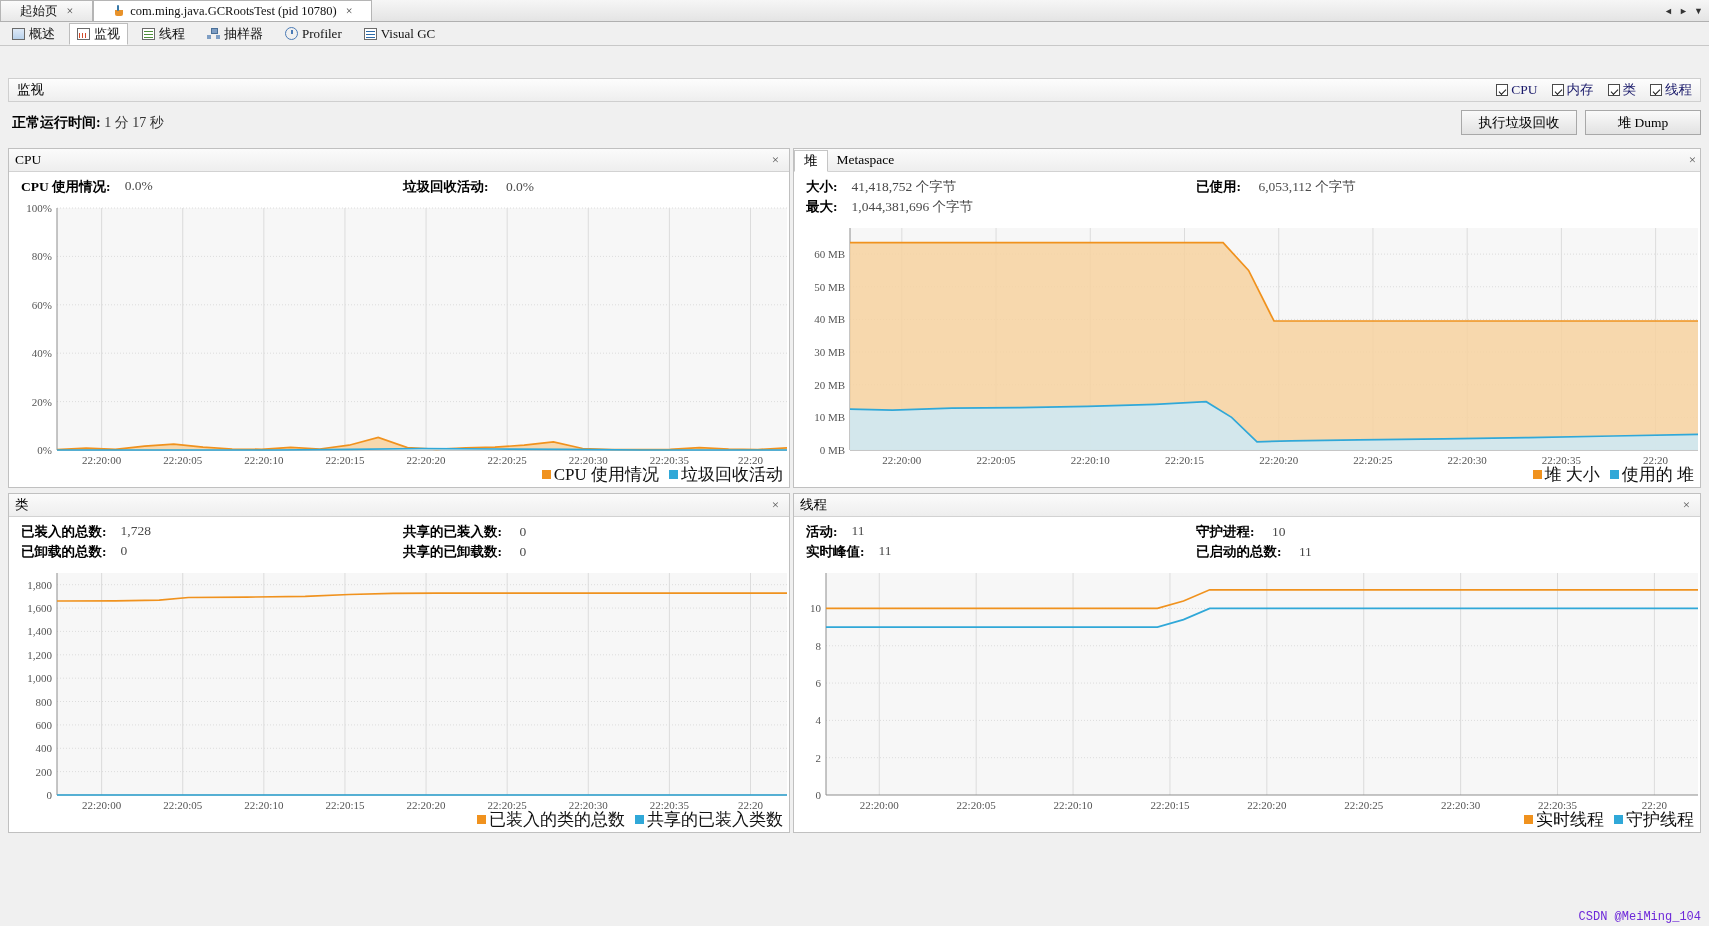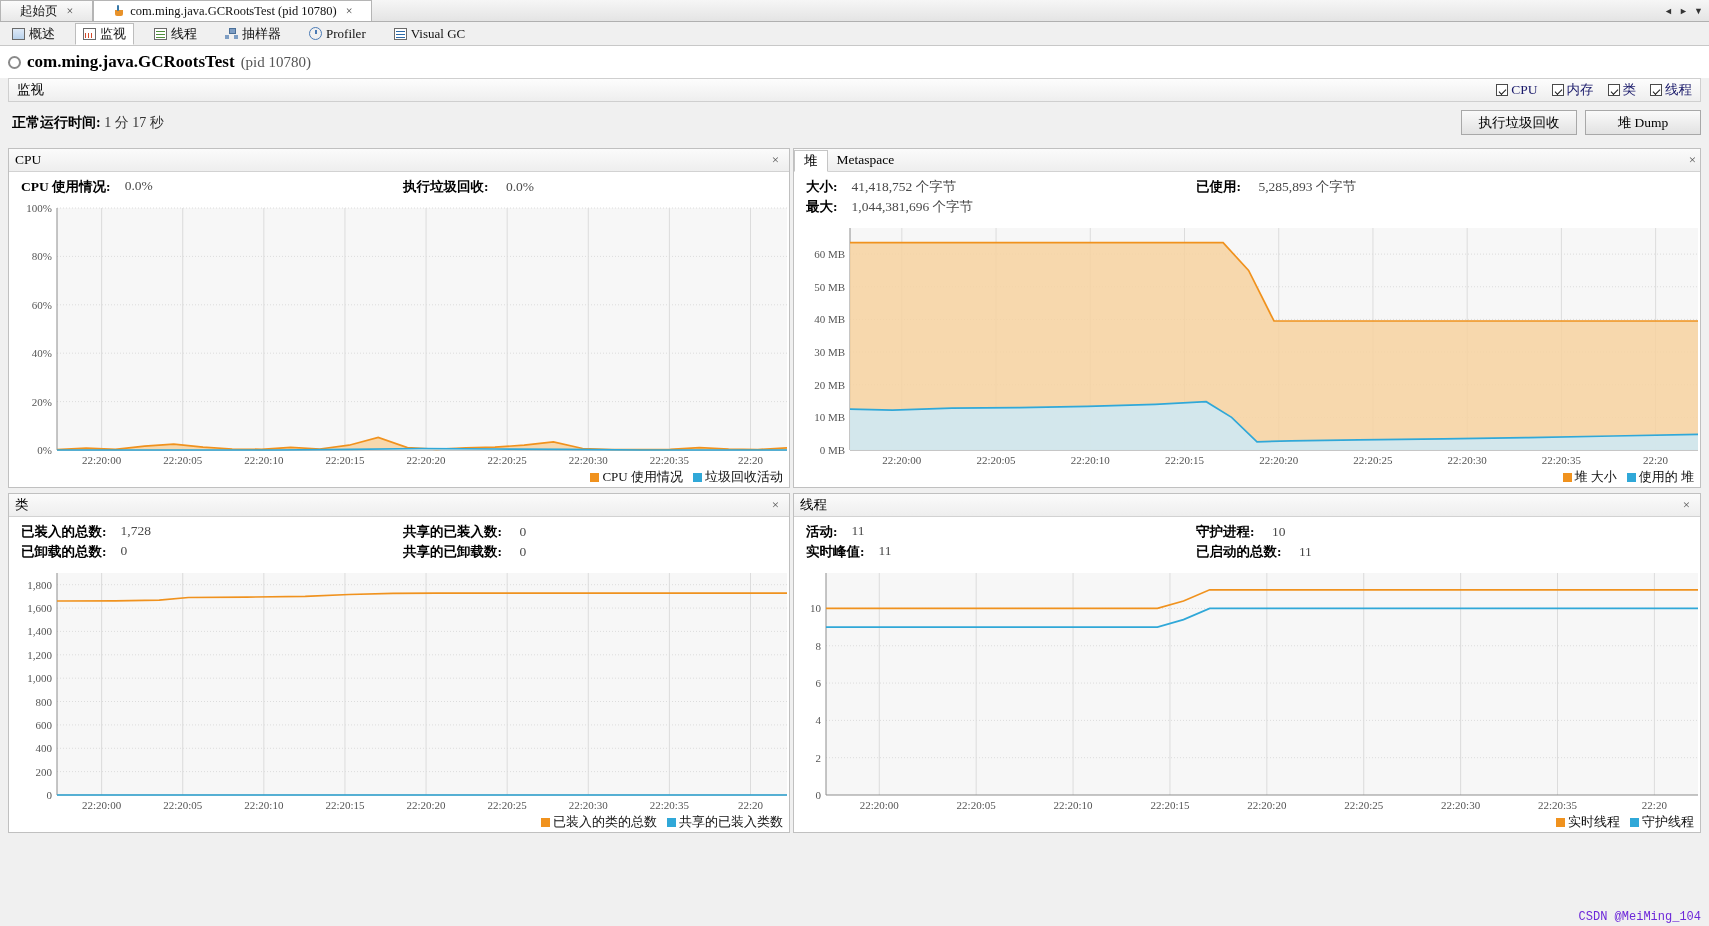--- a/index.html
+++ b/index.html
@@ -42,21 +42,21 @@
   }
   .javaicon:after{
     content:""; position:absolute; left:4px; top:0px; width:2px; height:6px;
     background:#3878a8; border-radius:1px;
   }
 
   
   .viewtabs {
     position:absolute; left:0; top:22px; width:1709px; height:24px;
     background:#f0f0f0; border-bottom:1px solid #c8c8c8;
-    display:flex; align-items:center; padding-left:4px; gap:12px;
+    display:flex; align-items:center; padding-left:4px; gap:6px;
   }
   .vtab {
     display:flex; align-items:center; gap:4px;
     height:22px; padding:0 7px; font-size:13px; color:#111;
     border:1px solid transparent;
     font-family:"Liberation Serif", serif; white-space:nowrap;
   }
   .vtab.active { background:#ffffff; border:1px solid #bdbdbd; border-bottom-color:#ffffff;}
   .micon { width:13px; height:12px; border:1px solid #6a6a6a; display:inline-block; position:relative; background:#fff;}
   .micon.blue { background:linear-gradient(#dfeaf7,#b9d2ec); }
@@ -152,21 +152,21 @@
   .statline { display:flex; height:20px; align-items:flex-start; }
   .statline .lbl { font-weight:bold; }
   .statline .val { color:#4a4a4a; margin-left:14px; }
 
   .chartwrap { position:absolute; left:0; right:0; bottom:0; }
   svg { display:block; }
   .axistext { font-family:"Liberation Serif", serif; font-size:11px; fill:#555; }
   .legend {
     position:absolute; right:6px; bottom:2px;
     display:flex; gap:10px; 
-    font-family:"Liberation Serif", serif; font-size:13px; color:#111;
+    font-family:"Liberation Serif", serif; font-size:17px; color:#111;
   }
   .legend .li { display:flex; align-items:center; gap:3px;}
   .sw { width:9px; height:9px; display:inline-block; }
   .sw.orange { background:#f0921e; }
   .sw.blue { background:#30a8d8; }
 
   .watermark {
     position:absolute; right:8px; bottom:2px;
     font-family:Liberation Mono, monospace; font-size:12px;
     color:#6d28d9;
@@ -214,25 +214,20 @@
     <div class="vtab">
       <span class="circicon"></span>
       <span>Profiler</span>
     </div>
     <div class="vtab">
       <span class="micon grid"></span>
       <span>Visual GC</span>
     </div>
   </div>
 
-  <div class="procheader">
-    <span class="proc-dot"></span>
-    <span class="proc-title">com.ming.java.GCRootsTest</span>
-    <span class="proc-pid">(pid 10780)</span>
-  </div>
 
   <div class="monitorbar">
     <span>监视</span>
     <div class="checks">
       <label class="chk">
         <span class="chkbox"></span>
         <span class="chk-label">CPU</span>
       </label>
       <label class="chk">
         <span class="chkbox"></span>
@@ -264,21 +259,21 @@
     <div class="panel-head">
       <span>CPU</span>
       <span class="xbtn">×</span>
     </div>
     <div class="panel-body">
       <div class="stats">
         <div class="statline">
           <span class="lbl">CPU 使用情况:</span>
           <span class="val">0.0%</span>
           <span style="position:absolute; left:382px;">
-            <span class="lbl">执行垃圾回收:</span>
+            <span class="lbl">垃圾回收活动:</span>
             <span class="val">0.0%</span>
           </span>
         </div>
       </div>
       <div class="chartwrap" style="top:30px; height:286px;">
         <svg id="svg-cpu" width="780" height="286">
             <rect x="48" y="6" width="730" height="242" fill="#f7f7f7" stroke="none"></rect>
             <text x="43" y="252" text-anchor="end" class="axistext">0%</text>
             <line x1="48" y1="199.6" x2="778" y2="199.6" stroke="#dcdcdc" stroke-width="1" stroke-dasharray="1,2"></line>
             <text x="43" y="203.6" text-anchor="end" class="axistext">20%</text>
@@ -339,21 +334,21 @@
       </div>
       <span class="xbtn">×</span>
     </div>
     <div class="panel-body">
       <div class="stats">
         <div class="statline">
           <span class="lbl">大小:</span>
           <span class="val">41,418,752 个字节</span>
           <span style="position:absolute; left:390px;">
             <span class="lbl">已使用:</span>
-            <span class="val">5,285,893 个字节</span>
+            <span class="val">6,053,112 个字节</span>
           </span>
         </div>
         <div class="statline">
           <span class="lbl">最大:</span>
           <span class="val">1,044,381,696 个字节</span>
         </div>
       </div>
       <div class="chartwrap" style="top:50px; height:266px;">
         <svg id="svg-heap" width="906" height="266">
             <rect x="56" y="6" width="848" height="222" fill="#f7f7f7" stroke="none"></rect>

